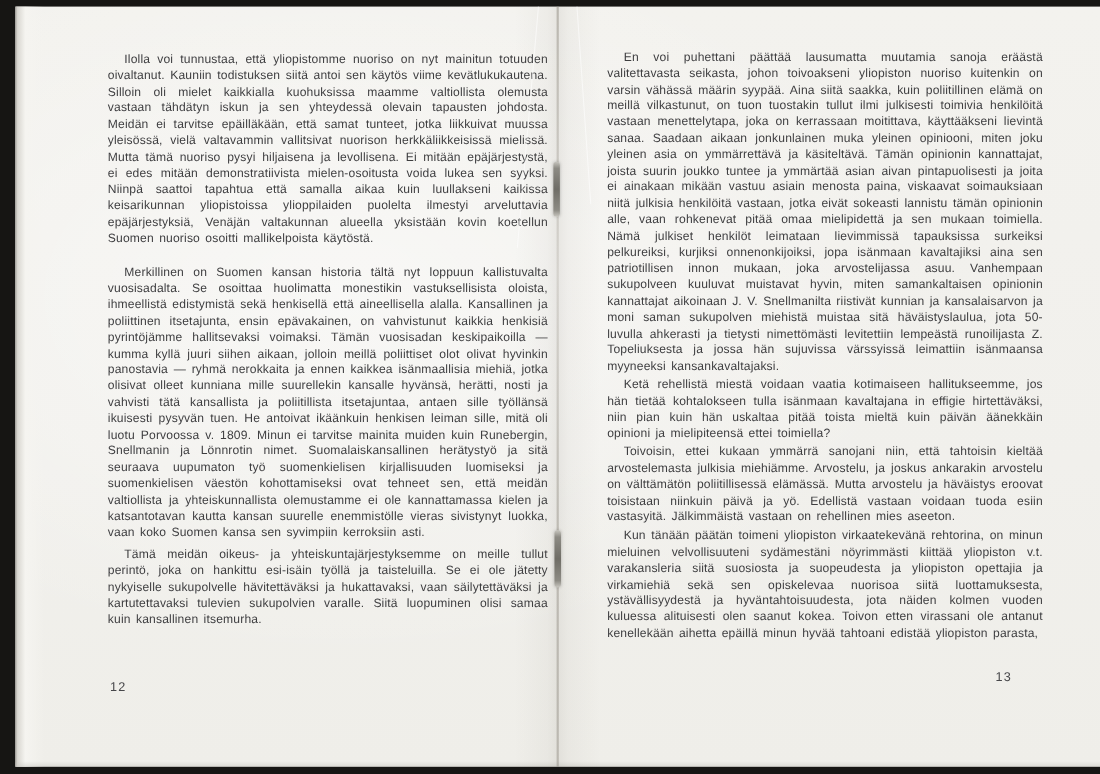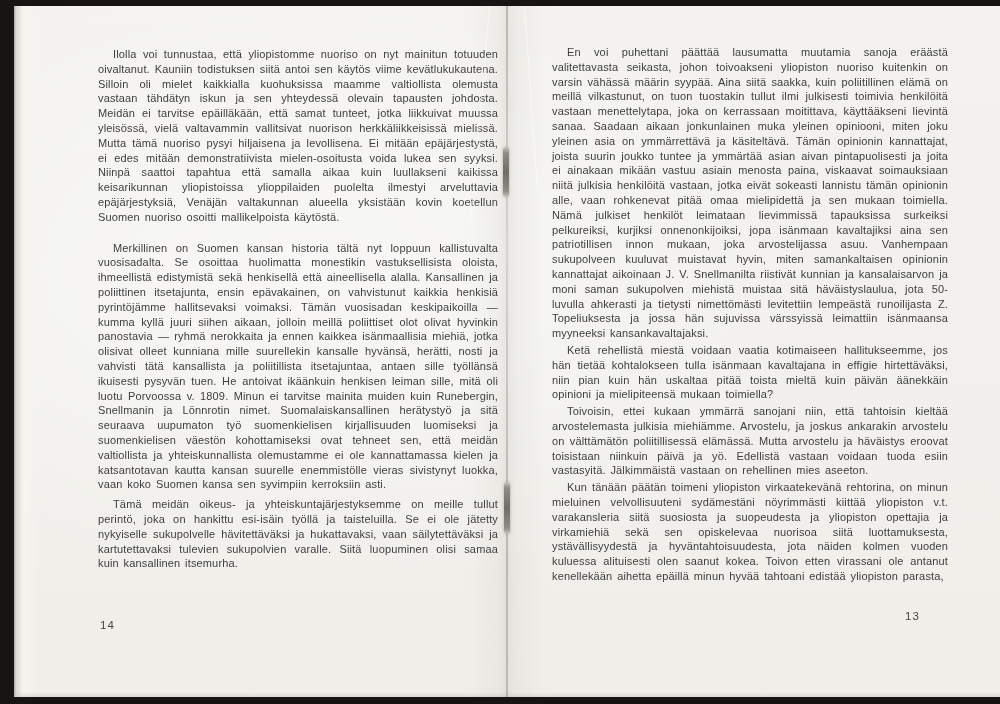--- a/index.html
+++ b/index.html
@@ -89,27 +89,27 @@
   <div class="paper"></div>
   <div class="edge-left"></div>
   <div class="edge-bottom"></div>
 
   <section>
     <div class="text-block text-left">
       <p>Ilolla voi tunnustaa, että yliopistomme nuoriso on nyt mainitun totuuden oivaltanut. Kauniin todistuksen siitä antoi sen käytös viime kevätlukukautena. Silloin oli mielet kaikkialla kuohuksissa maamme valtiollista olemusta vastaan tähdätyn iskun ja sen yhteydessä olevain tapausten johdosta. Meidän ei tarvitse epäilläkään, että samat tunteet, jotka liikkuivat muussa yleisössä, vielä valtavammin vallitsivat nuorison herkkäliikkeisissä mielissä. Mutta tämä nuoriso pysyi hiljaisena ja levollisena. Ei mitään epäjärjestystä, ei edes mitään demonstratiivista mielen-osoitusta voida lukea sen syyksi. Niinpä saattoi tapahtua että samalla aikaa kuin luullakseni kaikissa keisarikunnan yliopistoissa ylioppilaiden puolelta ilmestyi arveluttavia epäjärjestyksiä, Venäjän valtakunnan alueella yksistään kovin koetellun Suomen nuoriso osoitti mallikelpoista käytöstä.</p>
       <p class="p-gap-lg">Merkillinen on Suomen kansan historia tältä nyt loppuun kallistuvalta vuosisadalta. Se osoittaa huolimatta monestikin vastuksellisista oloista, ihmeellistä edistymistä sekä henkisellä että aineellisella alalla. Kansallinen ja poliittinen itsetajunta, ensin epävakainen, on vahvistunut kaikkia henkisiä pyrintöjämme hallitsevaksi voimaksi. Tämän vuosisadan keskipaikoilla — kumma kyllä juuri siihen aikaan, jolloin meillä poliittiset olot olivat hyvinkin panostavia — ryhmä nerokkaita ja ennen kaikkea isänmaallisia miehiä, jotka olisivat olleet kunniana mille suurellekin kansalle hyvänsä, herätti, nosti ja vahvisti tätä kansallista ja poliitillista itsetajuntaa, antaen sille työllänsä ikuisesti pysyvän tuen. He antoivat ikäänkuin henkisen leiman sille, mitä oli luotu Porvoossa v. 1809. Minun ei tarvitse mainita muiden kuin Runebergin, Snellmanin ja Lönnrotin nimet. Suomalaiskansallinen herätystyö ja sitä seuraava uupumaton työ suomenkielisen kirjallisuuden luomiseksi ja suomenkielisen väestön kohottamiseksi ovat tehneet sen, että meidän valtiollista ja yhteiskunnallista olemustamme ei ole kannattamassa kielen ja katsantotavan kautta kansan suurelle enemmistölle vieras sivistynyt luokka, vaan koko Suomen kansa sen syvimpiin kerroksiin asti.</p>
       <p class="p-gap-sm">Tämä meidän oikeus- ja yhteiskuntajärjestyksemme on meille tullut perintö, joka on hankittu esi-isäin työllä ja taisteluilla. Se ei ole jätetty nykyiselle sukupolvelle hävitettäväksi ja hukattavaksi, vaan säilytettäväksi ja kartutettavaksi tulevien sukupolvien varalle. Siitä luopuminen olisi samaa kuin kansallinen itsemurha.</p>
     </div>
-    <div class="pageno pageno-left">14</div>
+    <div class="pageno pageno-left">12</div>
   </section>
 
   <section>
     <div class="text-block text-right">
       <p>En voi puhettani päättää lausumatta muutamia sanoja eräästä valitettavasta seikasta, johon toivoakseni yliopiston nuoriso kuitenkin on varsin vähässä määrin syypää. Aina siitä saakka, kuin poliitillinen elämä on meillä vilkastunut, on tuon tuostakin tullut ilmi julkisesti toimivia henkilöitä vastaan menettelytapa, joka on kerrassaan moitittava, käyttääkseni lievintä sanaa. Saadaan aikaan jonkunlainen muka yleinen opiniooni, miten joku yleinen asia on ymmärrettävä ja käsiteltävä. Tämän opinionin kannattajat, joista suurin joukko tuntee ja ymmärtää asian aivan pintapuolisesti ja joita ei ainakaan mikään vastuu asiain menosta paina, viskaavat soimauksiaan niitä julkisia henkilöitä vastaan, jotka eivät sokeasti lannistu tämän opinionin alle, vaan rohkenevat pitää omaa mielipidettä ja sen mukaan toimiella. Nämä julkiset henkilöt leimataan lievimmissä tapauksissa surkeiksi pelkureiksi, kurjiksi onnenonkijoiksi, jopa isänmaan kavaltajiksi aina sen patriotillisen innon mukaan, joka arvostelijassa asuu. Vanhempaan sukupolveen kuuluvat muistavat hyvin, miten samankaltaisen opinionin kannattajat aikoinaan J. V. Snellmanilta riistivät kunnian ja kansalaisarvon ja moni saman sukupolven miehistä muistaa sitä häväistyslaulua, jota 50-luvulla ahkerasti ja tietysti nimettömästi levitettiin lempeästä runoilijasta Z. Topeliuksesta ja jossa hän sujuvissa värssyissä leimattiin isänmaansa myyneeksi kansankavaltajaksi.</p>
-      <p class="p-gap-xs">Ketä rehellistä miestä voidaan vaatia kotimaiseen hallitukseemme, jos hän tietää kohtalokseen tulla isänmaan kavaltajana in effigie hirtettäväksi, niin pian kuin hän uskaltaa pitää toista mieltä kuin päivän äänekkäin opinioni ja mielipiteensä mukaan toimiella?</p>
+      <p class="p-gap-xs">Ketä rehellistä miestä voidaan vaatia kotimaiseen hallitukseemme, jos hän tietää kohtalokseen tulla isänmaan kavaltajana in effigie hirtettäväksi, niin pian kuin hän uskaltaa pitää toista mieltä kuin päivän äänekkäin opinioni ja mielipiteensä ettei toimiella?</p>
       <p class="p-gap-xs">Toivoisin, ettei kukaan ymmärrä sanojani niin, että tahtoisin kieltää arvostelemasta julkisia miehiämme. Arvostelu, ja joskus ankarakin arvostelu on välttämätön poliitillisessä elämässä. Mutta arvostelu ja häväistys eroovat toisistaan niinkuin päivä ja yö.  Edellistä vastaan voidaan tuoda esiin vastasyitä. Jälkimmäistä vastaan on rehellinen mies aseeton.</p>
       <p class="p-gap-xs">Kun tänään päätän toimeni yliopiston virkaatekevänä rehtorina, on minun mieluinen velvollisuuteni sydämestäni nöyrimmästi kiittää yliopiston v.t. varakansleria siitä suosiosta ja suopeudesta ja yliopiston opettajia ja virkamiehiä sekä sen opiskelevaa nuorisoa siitä luottamuksesta, ystävällisyydestä ja hyväntahtoisuudesta, jota näiden kolmen vuoden kuluessa alituisesti olen saanut kokea. Toivon etten virassani ole antanut kenellekään aihetta epäillä minun hyvää tahtoani edistää yliopiston parasta,</p>
     </div>
     <div class="pageno pageno-right">13</div>
   </section>
 
   <div class="gutter"></div>
   <div class="fold-line"></div>
   <div class="crease crease-l"></div>
   <div class="crease crease-r"></div>

